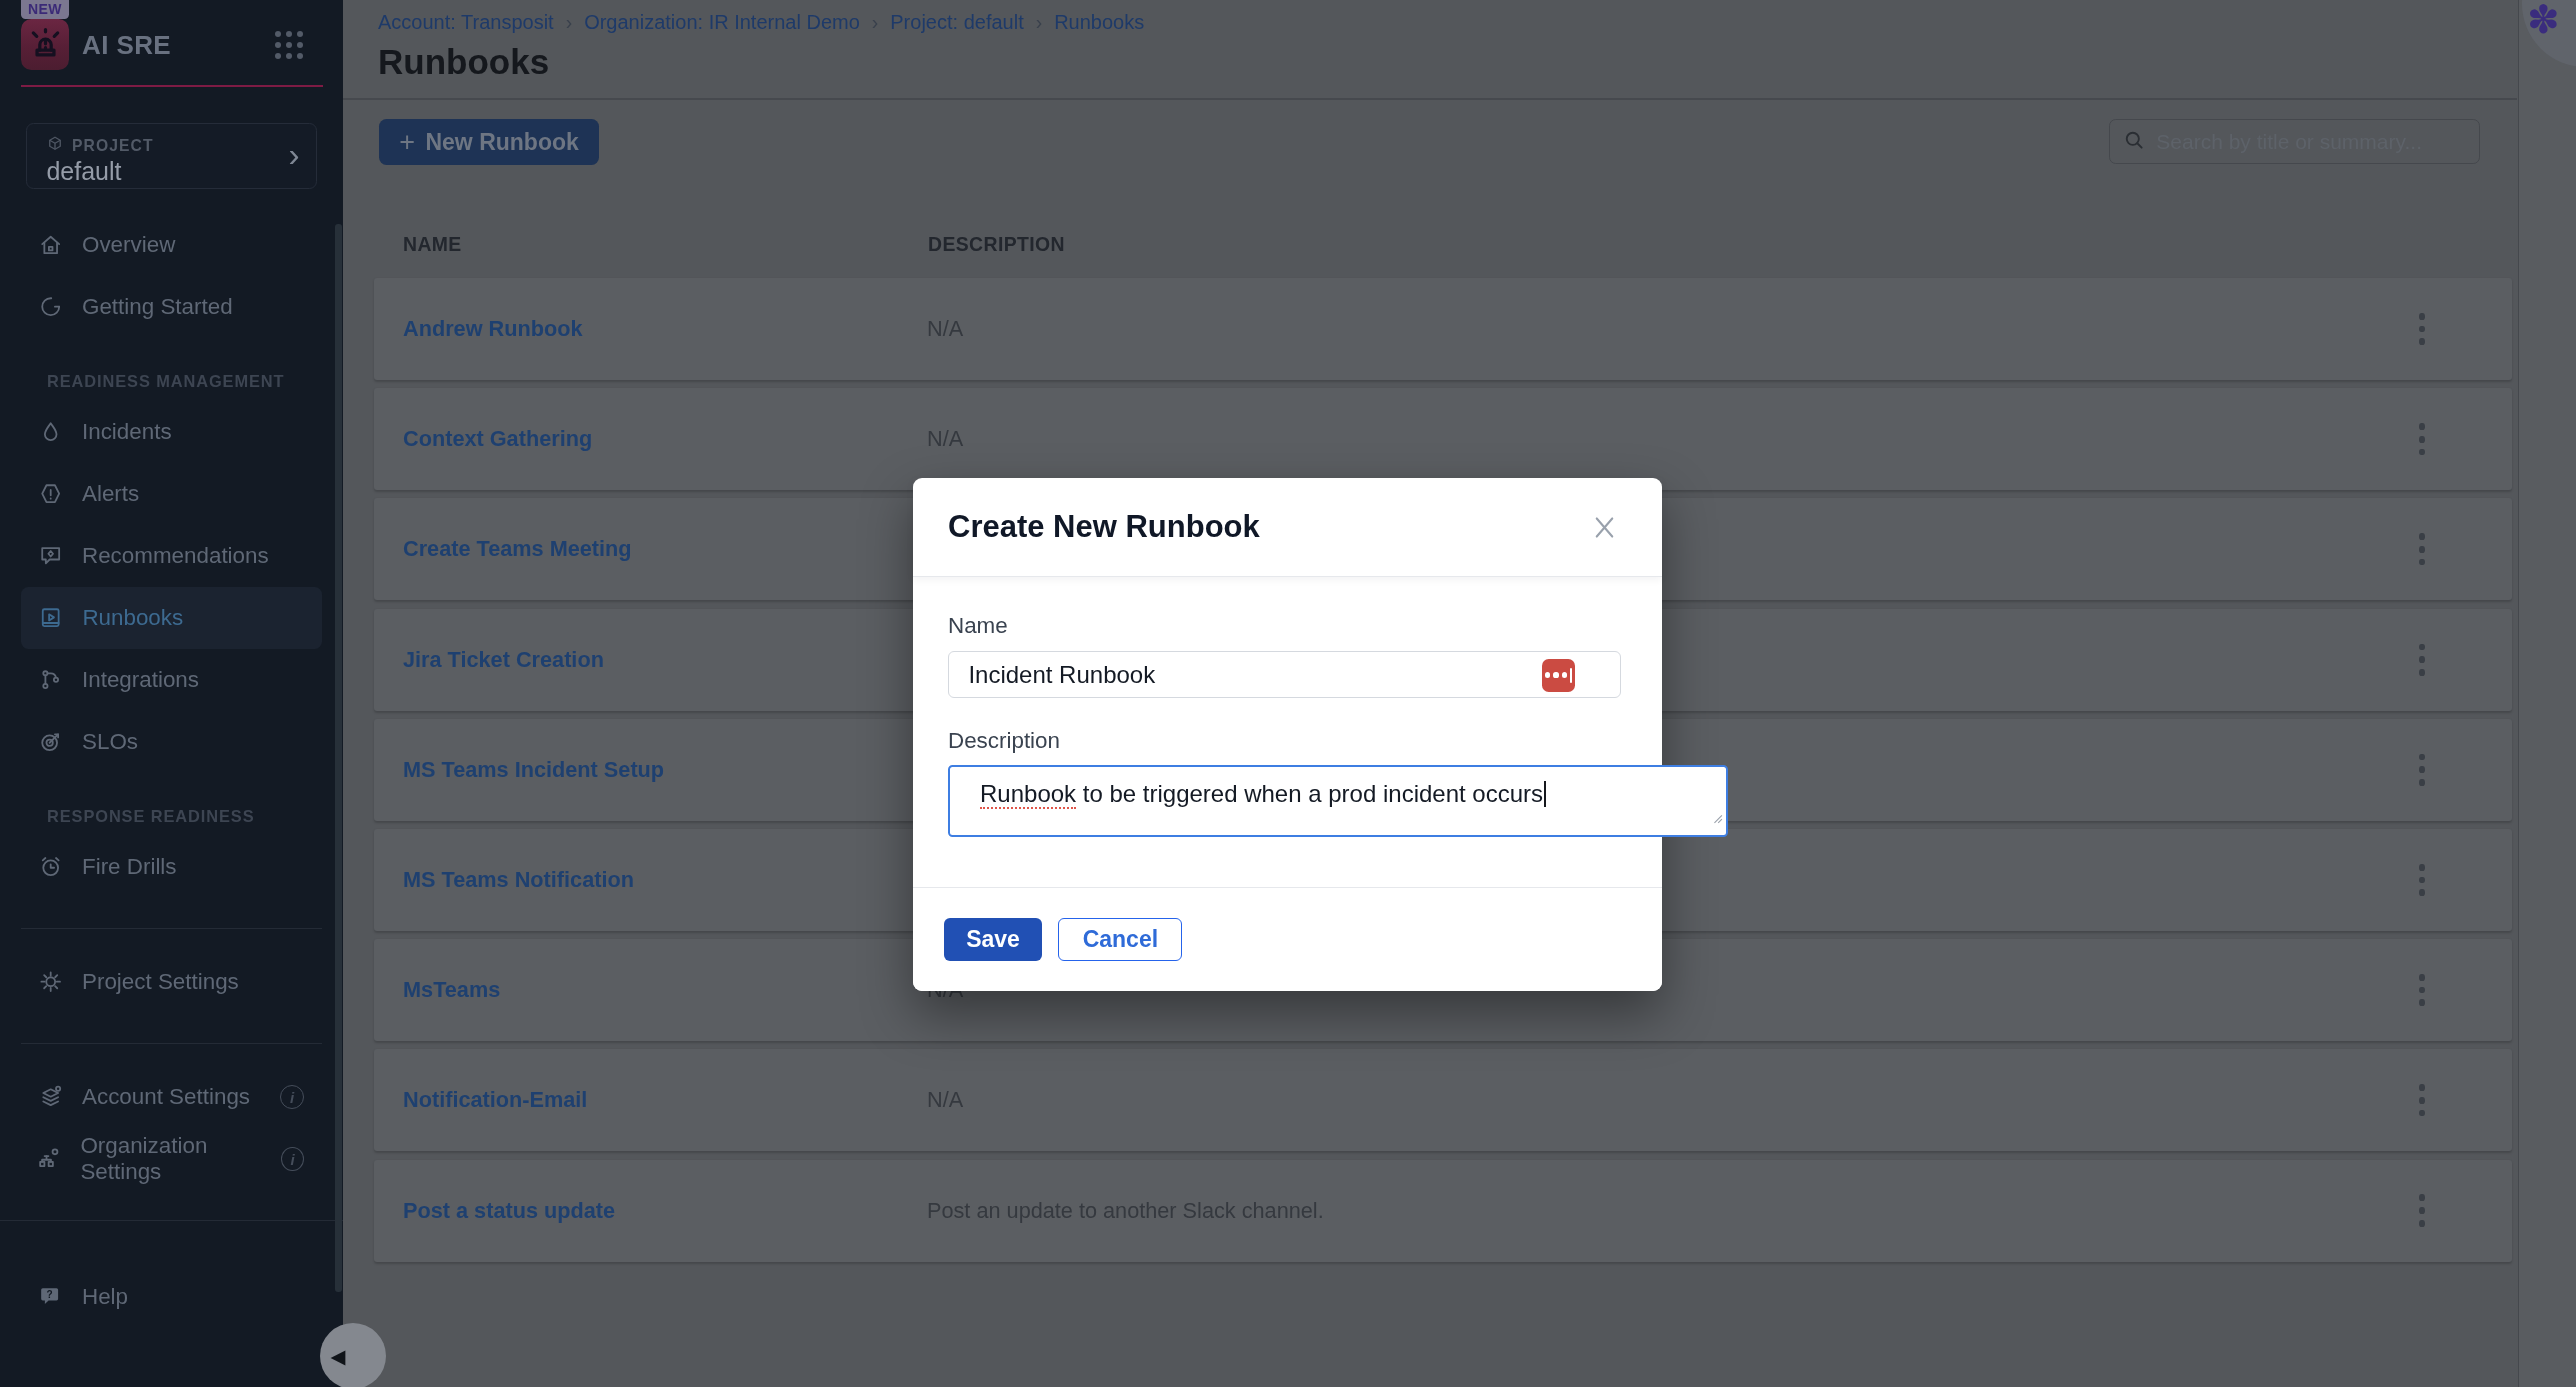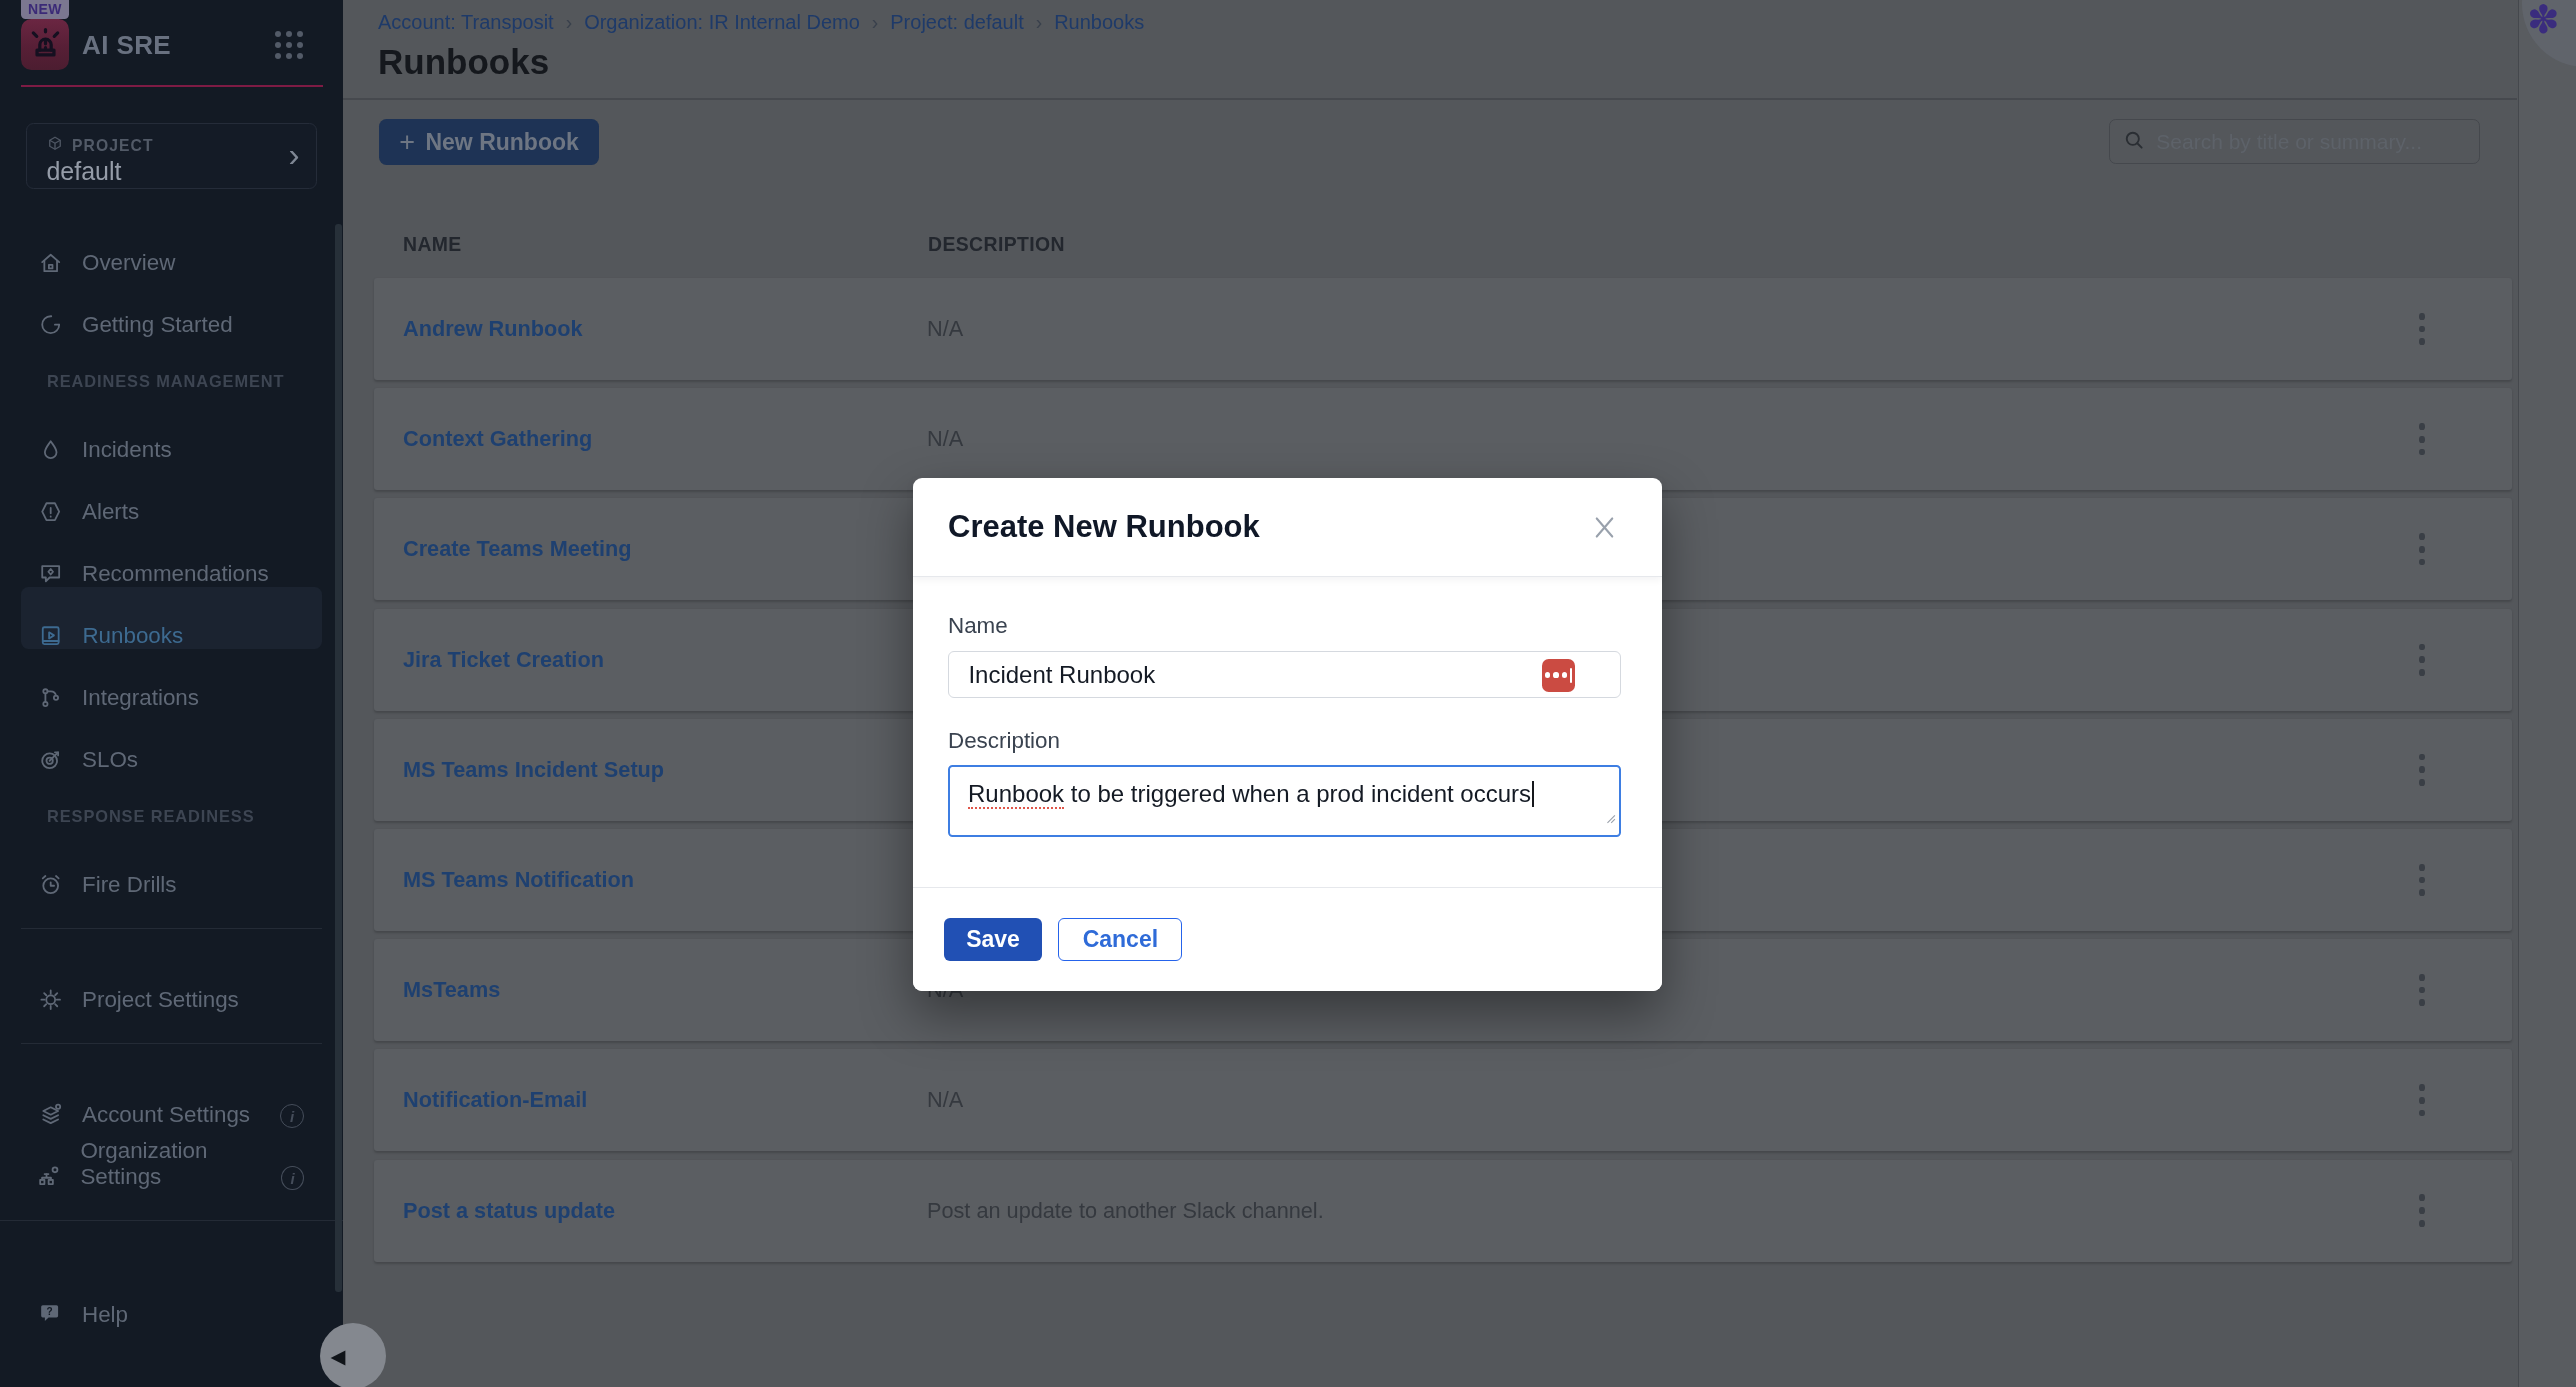--- a/index.html
+++ b/index.html
@@ -23,21 +23,21 @@
 
   .project-box { position:absolute; left:26px; top:123px; width:291px; height:66px; border:1.5px solid #252C39;
     border-radius:7.5px; background:#141B26; cursor:pointer; }
   .project-label-row { position:absolute; left:19.4px; top:11.2px; display:flex; align-items:center; gap:7.5px; }
   .project-label-row svg { width:18px; height:18px; }
   .project-label { font-size:15.7px; font-weight:bold; color:#525A67; letter-spacing:1.1px; }
   .project-value { position:absolute; left:19.4px; top:33px; font-size:25px; color:#959CA8; }
   .project-chevron { position:absolute; right:16.4px; top:13.4px; font-size:33px; color:#7F8794; line-height:36px; }
 
   .nav { position:absolute; left:0; top:214px; width:343px; display:flex; flex-direction:column; }
-  .nav-item { height:62px; display:flex; align-items:flex-end; padding-left:37px; color:#5F6876; font-size:22.4px; cursor:pointer; }
+  .nav-item { height:62px; display:flex; align-items:center; padding-left:37px; color:#5F6876; font-size:22.4px; cursor:pointer; }
   .nav-item .nav-icon { width:27px; height:27px; margin-right:18px; display:flex; align-items:center; justify-content:center; }
   .nav-item .nav-icon svg { width:25.4px; height:25.4px; }
   .nav-item.active { margin:0 21px; padding-left:16.4px; border-radius:7.5px; background:#1B2330; color:#3D6A90; }
   .nav-header { height:45px; margin-top:18px; display:flex; align-items:flex-end; padding:0 0 10.5px 47px;
     font-size:16.4px; font-weight:bold; color:#3D4552; letter-spacing:0.9px; }
   .nav-divider { height:0.7px; background:#242B36; margin:30px 21px 22.4px 21px; border:none; }
   .nav-divider.full { margin-left:0; margin-right:0; }
   .nav-spacer { height:22.4px; }
   .info-bubble { margin-left:auto; margin-right:39px; width:24px; height:24px; border:1.5px solid #454D5A; border-radius:50%;
     color:#454D5A; font-size:15px; display:flex; align-items:center; justify-content:center; font-style:italic; font-weight:bold; }
@@ -98,22 +98,22 @@
   .modal-body { padding:36px 35px 0 35px; }
   .field-label { font-size:22.4px; color:#3A4350; }
   .input-wrap { position:relative; margin-top:12px; width:673px;border-radius:17px; }
   .text-input { width:673px; height:47px; border:1.5px solid #D5D9DF; border-radius:6px; font-size:24px; color:#141A24;
     padding:0 67px 0 19.4px; font-family:inherit; outline:none; background:#fff; }
   .op-icon { position:absolute; right:46px; top:7.5px; width:33px; height:33px; background:#CB4B42; border-radius:6.7px;
     display:flex; align-items:center; justify-content:center; gap:3px; cursor:pointer; }
   .op-icon i { width:5.2px; height:5.2px; border-radius:50%; background:#fff; }
   .op-icon .bar { width:2.2px; height:15px; border-radius:1.5px; background:#fff; }
   .desc-label { margin-top:30px; }
-  .textarea { position:relative; margin-top:10.5px; width:673px; height:72px; border:2.2px solid #3E7EE2; border-radius:4.5px;
-    padding:12px 18px; font-size:24px; color:#141A24; line-height:30px; cursor:text; background:#fff; }
+  .textarea { position:relative; margin-top:10.5px; width:780px; height:72px; border:2.2px solid #3E7EE2; border-radius:4.5px;
+    padding:12px 30px; font-size:24px; color:#141A24; line-height:30px; cursor:text; background:#fff; }
   .misspelled { border-bottom:2.2px dotted #E0564A; padding-bottom:0.7px; }
   .caret { display:inline-block; width:2.2px; height:25.4px; background:#16181C; vertical-align:text-bottom; margin-left:0.7px; }
   .resize-grip { position:absolute; right:3px; bottom:3px; }
   .modal-footer { position:absolute; left:0; right:0; bottom:0; height:104px; border-top:0.7px solid #E6E8EC;
     border-radius:0 0 9px 9px; display:flex; align-items:center; padding-left:31px; gap:16.4px; background:#fff; }
   .btn-save { width:98px; height:43px; background:#2150B4; color:#FFFFFF; border:none; border-radius:6px;
     font-size:23px; font-weight:bold; cursor:pointer; font-family:inherit; }
   .btn-cancel { width:124px; height:43px; background:#FFFFFF; color:#2F6BD8; border:1.5px solid #2563EB; border-radius:6px;
     font-size:23px; font-weight:bold; cursor:pointer; font-family:inherit; }
 </style>

